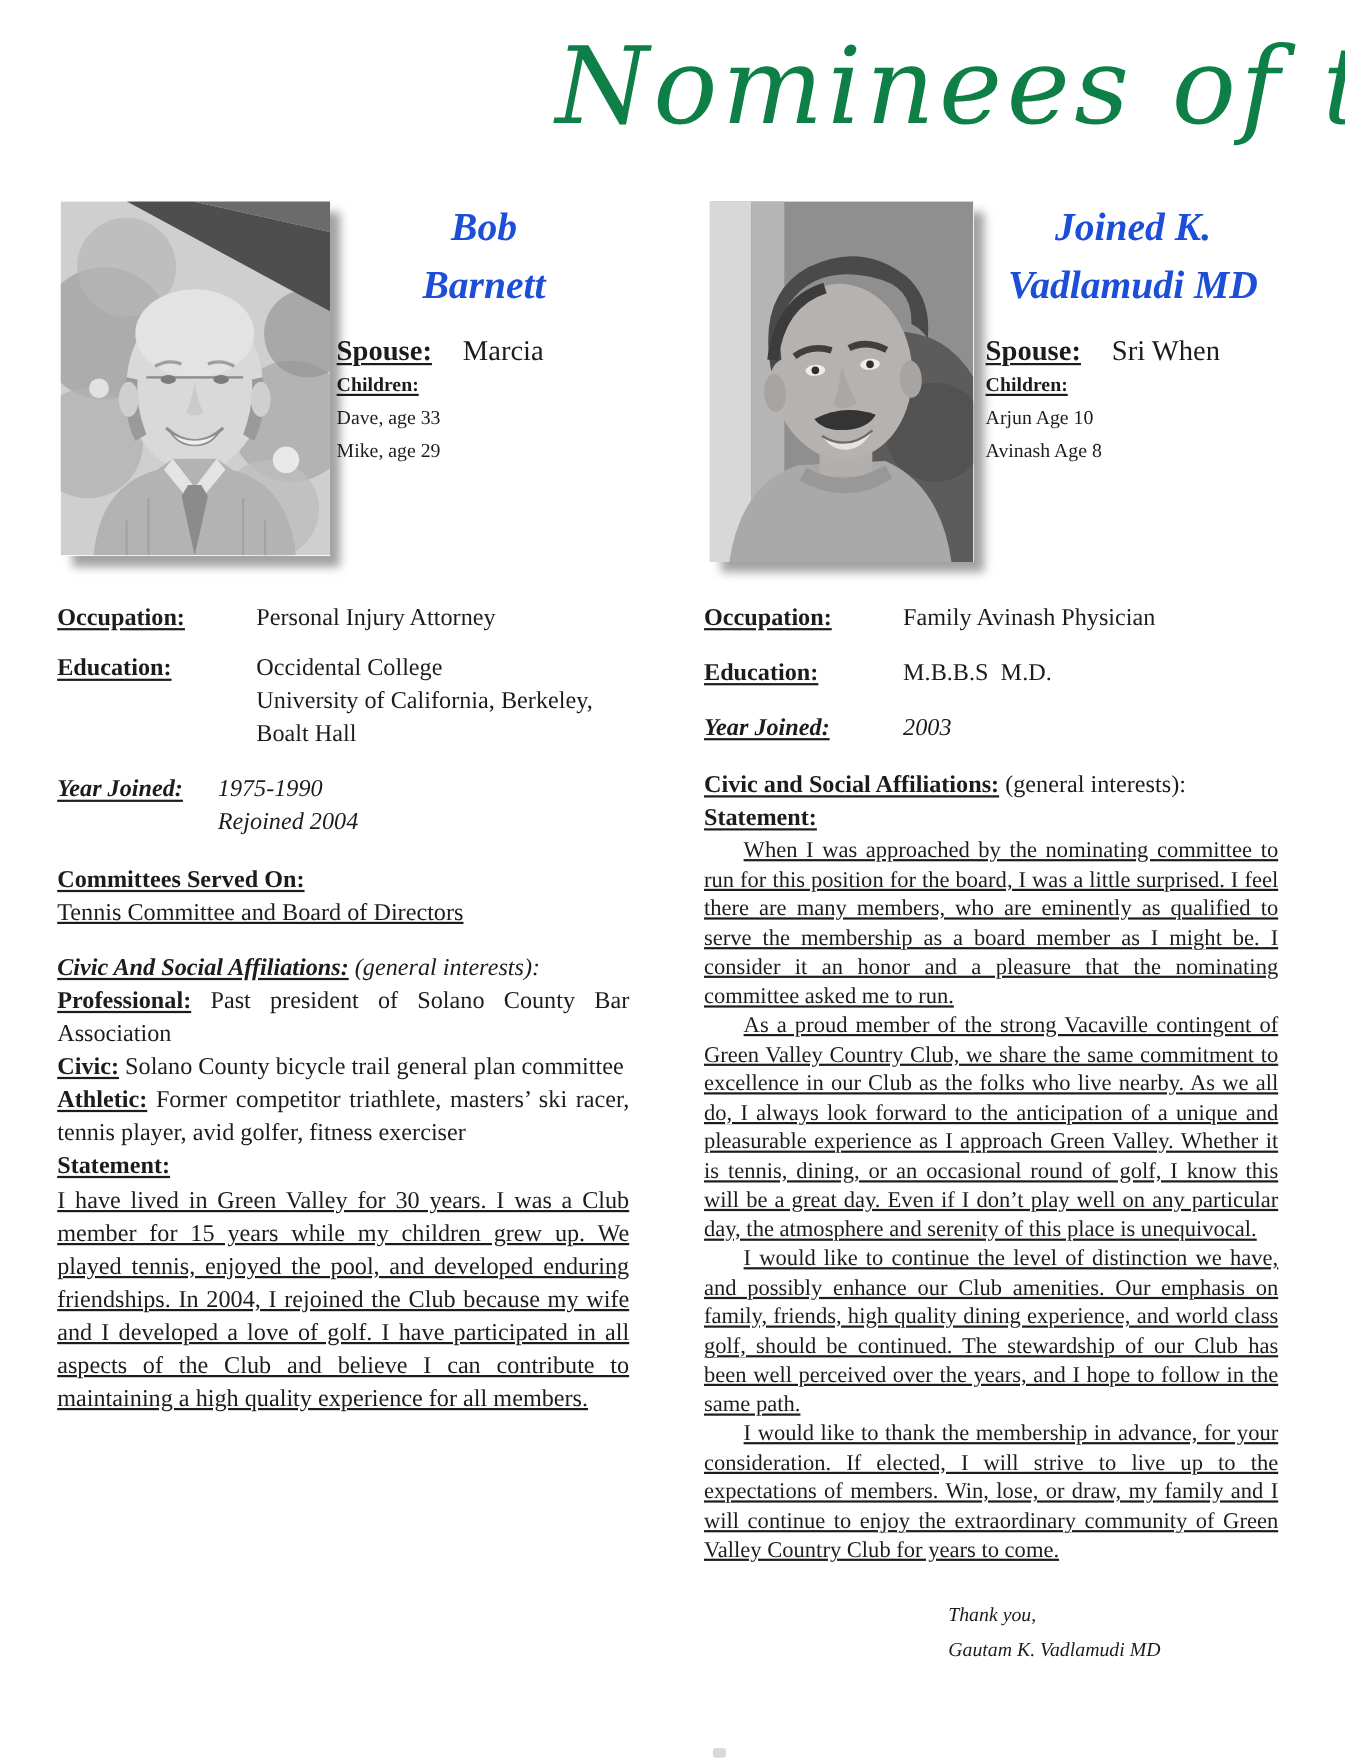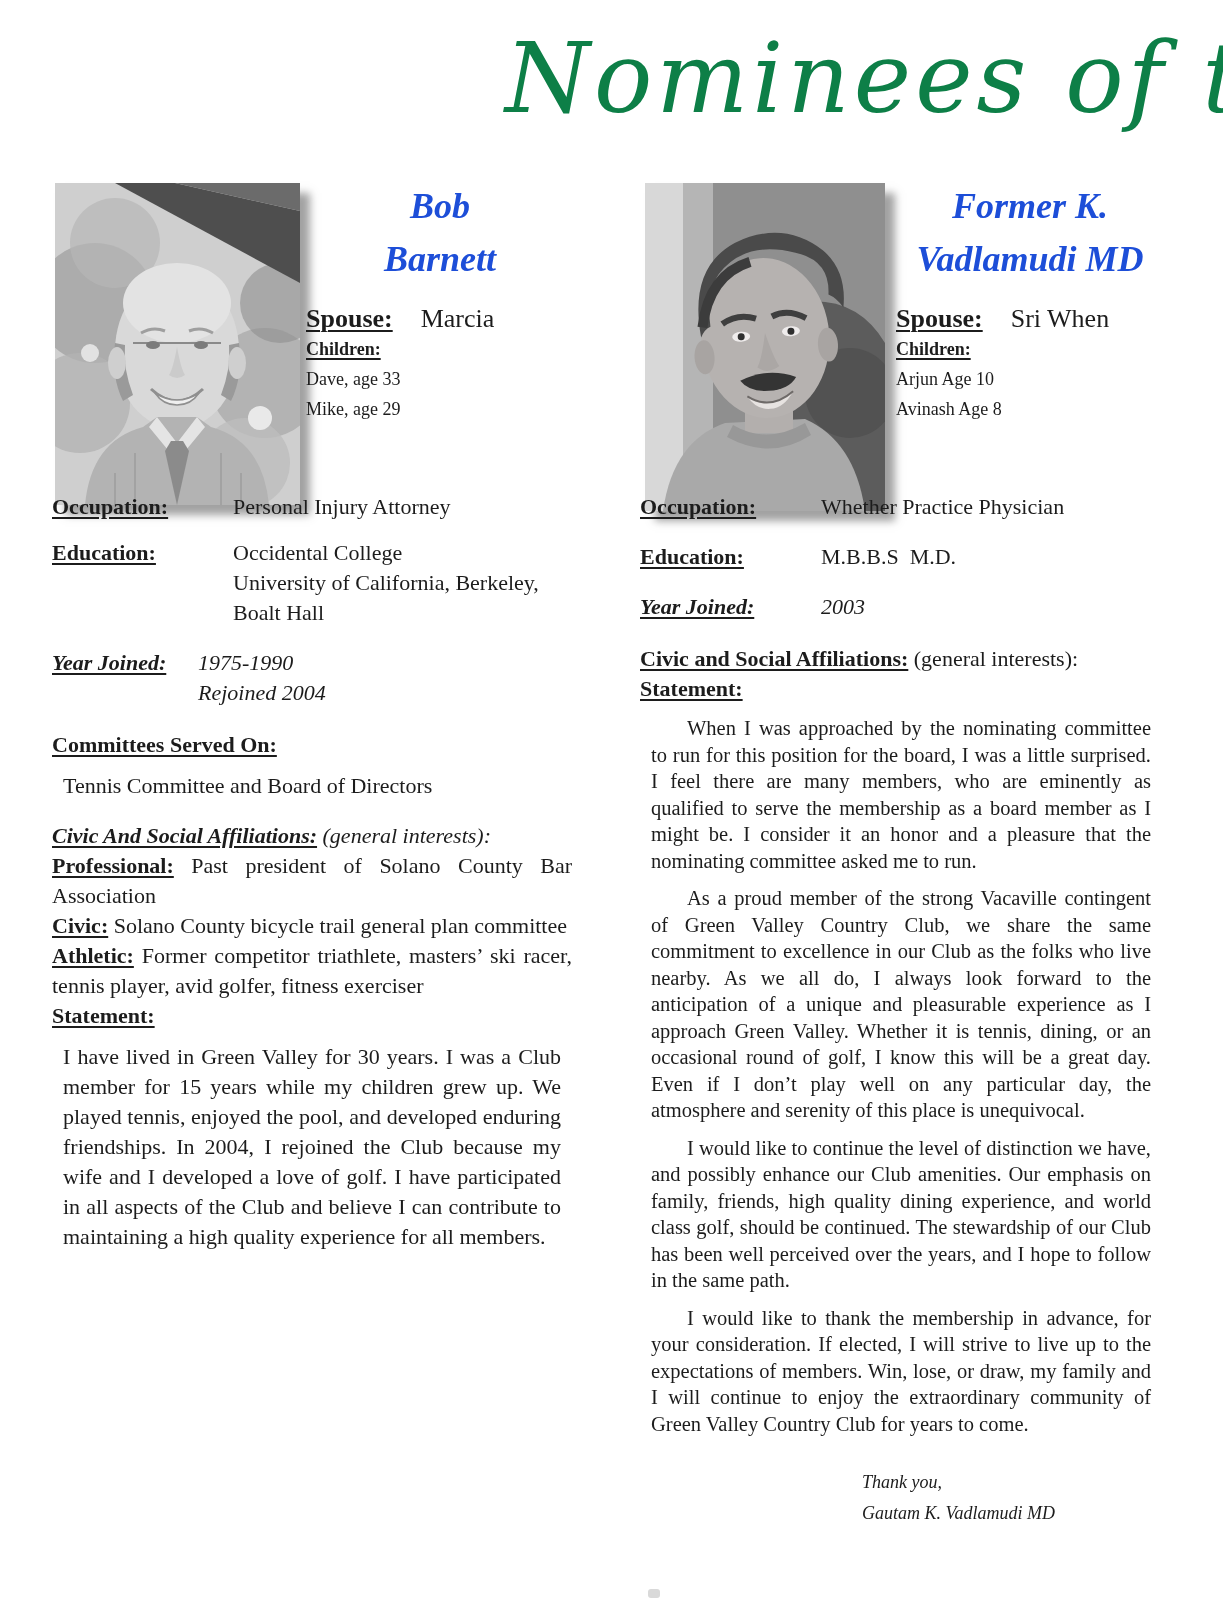--- a/index.html
+++ b/index.html
@@ -57,36 +57,36 @@
   .children { font-size: 18px; line-height: 30px; }
 
   .lbl {
     font-weight: bold;
     text-decoration: underline;
     text-decoration-thickness: 2px;
     text-underline-offset: 3px;
   }
 
   
-  .col { position: absolute; top: 492px; font-size: 22px; line-height: 30px; }
+  .col { position: absolute; top: 546px; font-size: 22px; line-height: 30px; }
   .col-left  { left: 52px;  width: 520px; }
   .col-right { left: 640px; width: 522px; }
 
   .row { display: flex; }
   .row .rlbl { flex: 0 0 181px; }
   .row .rlbl-narrow { flex: 0 0 146px; }
   .row .val .line { display: block; }
 
   .mb16 { margin-bottom: 16px; }
   .mb18 { margin-bottom: 18px; }
   .mb20 { margin-bottom: 20px; }
   .mb22 { margin-bottom: 22px; font-style: italic; }
   .mb24 { margin-bottom: 24px; }
 
-  .sec p, .sec .txt { margin: 11px; }
+  .sec p, .sec .txt { margin: 0; text-decoration: underline; }
   .just { text-align: justify; }
   .inline-sec { margin: 0; }
 
   .rp {
     margin: 0;
     font-size: 20.5px;
     line-height: 26.5px;
     text-align: justify;
     text-indent: 36px;
   }
@@ -192,21 +192,21 @@
         <path d="M120,150 q-5,26 -10,34 q10,8 22,0 q-5,-8 -12,-34" fill="#aba7a5"></path>
         <path d="M92,196 q28,-12 56,0 q-8,12 -28,12 q-20,0 -28,-12z" fill="#343434"></path>
         <path d="M98,212 q22,16 46,-2 q-10,16 -24,16 q-14,0 -22,-14z" fill="#e7e3e1"></path>
         <path d="M98,212 q22,16 46,-2" stroke="#6e6a68" stroke-width="2" fill="none"></path>
       </g>
     </svg>
   </div>
 
   <div class="head-block head-right">
     <h2 class="name">
-      <span style="display:block">Former K.</span>
+      <span style="display:block">Joined K.</span>
       <span style="display:block">Vadlamudi MD</span>
     </h2>
     <p class="kv">
       <span class="lbl">Spouse:</span><span class="val">Sri When</span>
     </p>
     <div class="children">
       <div class="lbl">Children:</div>
       <div>Arjun Age 10</div>
       <div>Avinash Age 8</div>
     </div>
@@ -265,21 +265,21 @@
       <div class="lbl statement-hd">Statement:</div>
       <p class="just">I have lived in Green Valley for 30 years. I was a Club member for 15 years while my children grew up. We played tennis, enjoyed the pool, and developed enduring friendships. In 2004, I rejoined the Club because my wife and I developed a love of golf. I have participated in all aspects of the Club and believe I can contribute to maintaining a high quality experience for all members.</p>
     </div>
 
   </div>
 
   <div class="col col-right">
 
     <div class="row mb20">
       <span class="lbl rlbl">Occupation:</span>
-      <span class="val">Whether Practice Physician</span>
+      <span class="val">Family Avinash Physician</span>
     </div>
 
     <div class="row mb20">
       <span class="lbl rlbl">Education:</span>
       <span class="val" style="white-space: pre-wrap;">M.B.B.S  M.D.</span>
     </div>
 
     <div class="row mb22">
       <span class="lbl rlbl">Year Joined:</span>
       <span class="val">2003</span>

